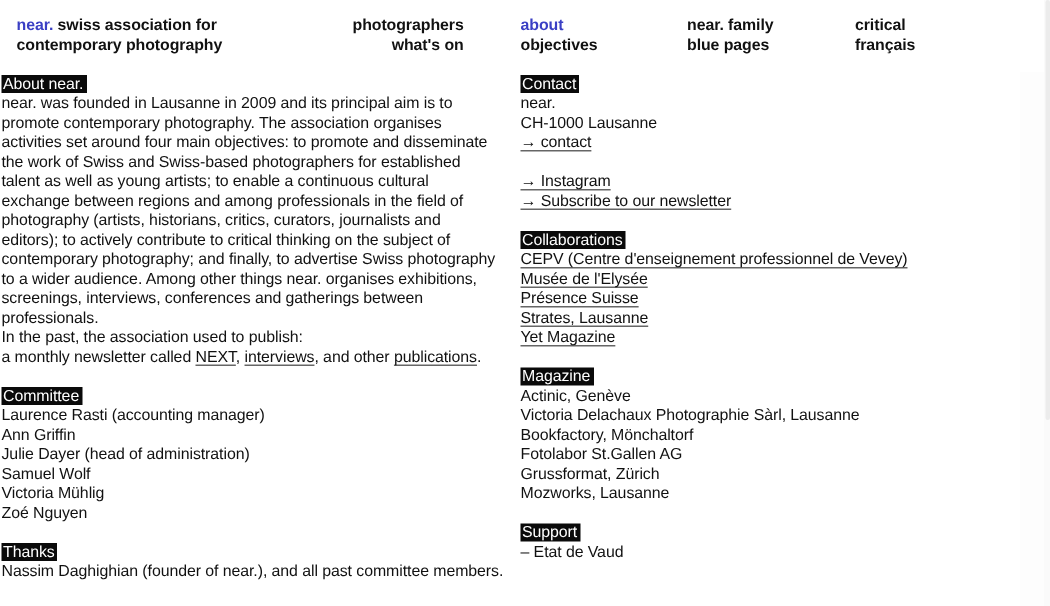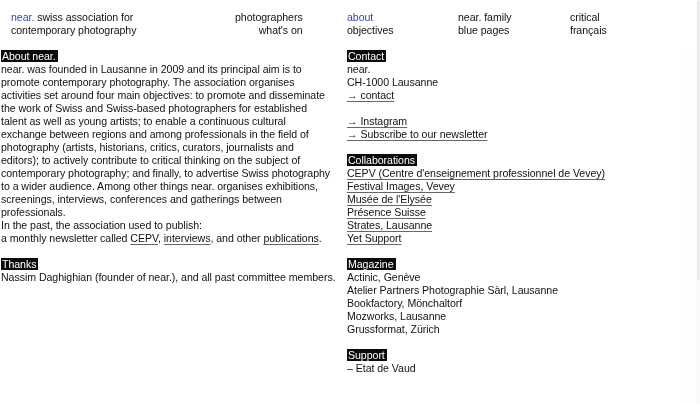--- a/index.html
+++ b/index.html
@@ -35,20 +35,21 @@
     .nav-col {
       position: absolute;
       top: 0;
       display: flex;
       flex-direction: column;
     }
     .nav-col a, .nav-col span {
       text-decoration: none;
       color: #111;
       white-space: nowrap;
+      font-weight: bold;
     }
     .accent { color: #3a3fc4 !important; }
     .col-left {
       position: absolute;
       left: 1px;
       top: 50px;
       width: 330px;
     }
     .col-right {
       position: absolute;
@@ -119,23 +120,32 @@
     <a href="#">critical</a>
     <a href="#">français</a>
   </div>
 </div>
 
 <div class="col-left">
   <div class="section">
     <span class="label">About near.</span>
     <div class="para">near. was founded in Lausanne in 2009 and its principal aim is to promote contemporary photography. The association organises activities set around four main objectives: to promote and disseminate the work of Swiss and Swiss-based photographers for established talent as well as young artists; to enable a continuous cultural exchange between regions and among professionals in the field of photography (artists, historians, critics, curators, journalists and editors); to actively contribute to critical thinking on the subject of contemporary photography; and finally, to advertise Swiss photography to a wider audience. Among other things near. organises exhibitions, screenings, interviews, conferences and gatherings between professionals.</div>
     <div class="line">In the past, the association used to publish:</div>
-    <div class="line"><span>a monthly newsletter called </span><a href="#">CEPV</a><span>, </span><a href="#">interviews</a><span>, and other </span><a href="#">publications</a><span>.</span></div>
+    <div class="line"><span>a monthly newsletter called </span><a href="#">NEXT</a><span>, </span><a href="#">interviews</a><span>, and other </span><a href="#">publications</a><span>.</span></div>
   </div>
 
+  <div class="section">
+    <span class="label">Committee</span>
+    <span class="line">Laurence Rasti (accounting manager)</span>
+    <span class="line">Ann Griffin</span>
+    <span class="line">Julie Dayer (head of administration)</span>
+    <span class="line">Samuel Wolf</span>
+    <span class="line">Victoria Mühlig</span>
+    <span class="line">Zoé Nguyen</span>
+  </div>
 
   <div class="section">
     <span class="label">Thanks</span>
     <span class="line">Nassim Daghighian (founder of near.), and all past committee members.</span>
   </div>
 </div>
 
 <div class="col-right">
   <div class="section">
     <span class="label">Contact</span>
@@ -143,34 +153,34 @@
     <span class="line">CH-1000 Lausanne</span>
     <span class="line"><a href="#">→ contact</a></span>
     <span class="spacer line"></span>
     <span class="line"><a href="#">→ Instagram</a></span>
     <span class="line"><a href="#">→ Subscribe to our newsletter</a></span>
   </div>
 
   <div class="section">
     <span class="label">Collaborations</span>
     <span class="line"><a href="#">CEPV (Centre d'enseignement professionnel de Vevey)</a></span>
-    <span class="line"><a href="#">Festival Images, Vevey</a></span>
     <span class="line"><a href="#">Musée de l'Elysée</a></span>
     <span class="line"><a href="#">Présence Suisse</a></span>
     <span class="line"><a href="#">Strates, Lausanne</a></span>
-    <span class="line"><a href="#">Yet Support</a></span>
+    <span class="line"><a href="#">Yet Magazine</a></span>
   </div>
 
   <div class="section">
     <span class="label">Magazine</span>
     <span class="line">Actinic, Genève</span>
-    <span class="line">Atelier Partners Photographie Sàrl, Lausanne</span>
+    <span class="line">Victoria Delachaux Photographie Sàrl, Lausanne</span>
     <span class="line">Bookfactory, Mönchaltorf</span>
+    <span class="line">Fotolabor St.Gallen AG</span>
+    <span class="line">Grussformat, Zürich</span>
     <span class="line">Mozworks, Lausanne</span>
-    <span class="line">Grussformat, Zürich</span>
   </div>
 
   <div class="section">
     <span class="label">Support</span>
     <span class="line">– Etat de Vaud</span>
   </div>
 </div>
 
 <div class="edge-shade"></div>
 <div class="scrollbar">

